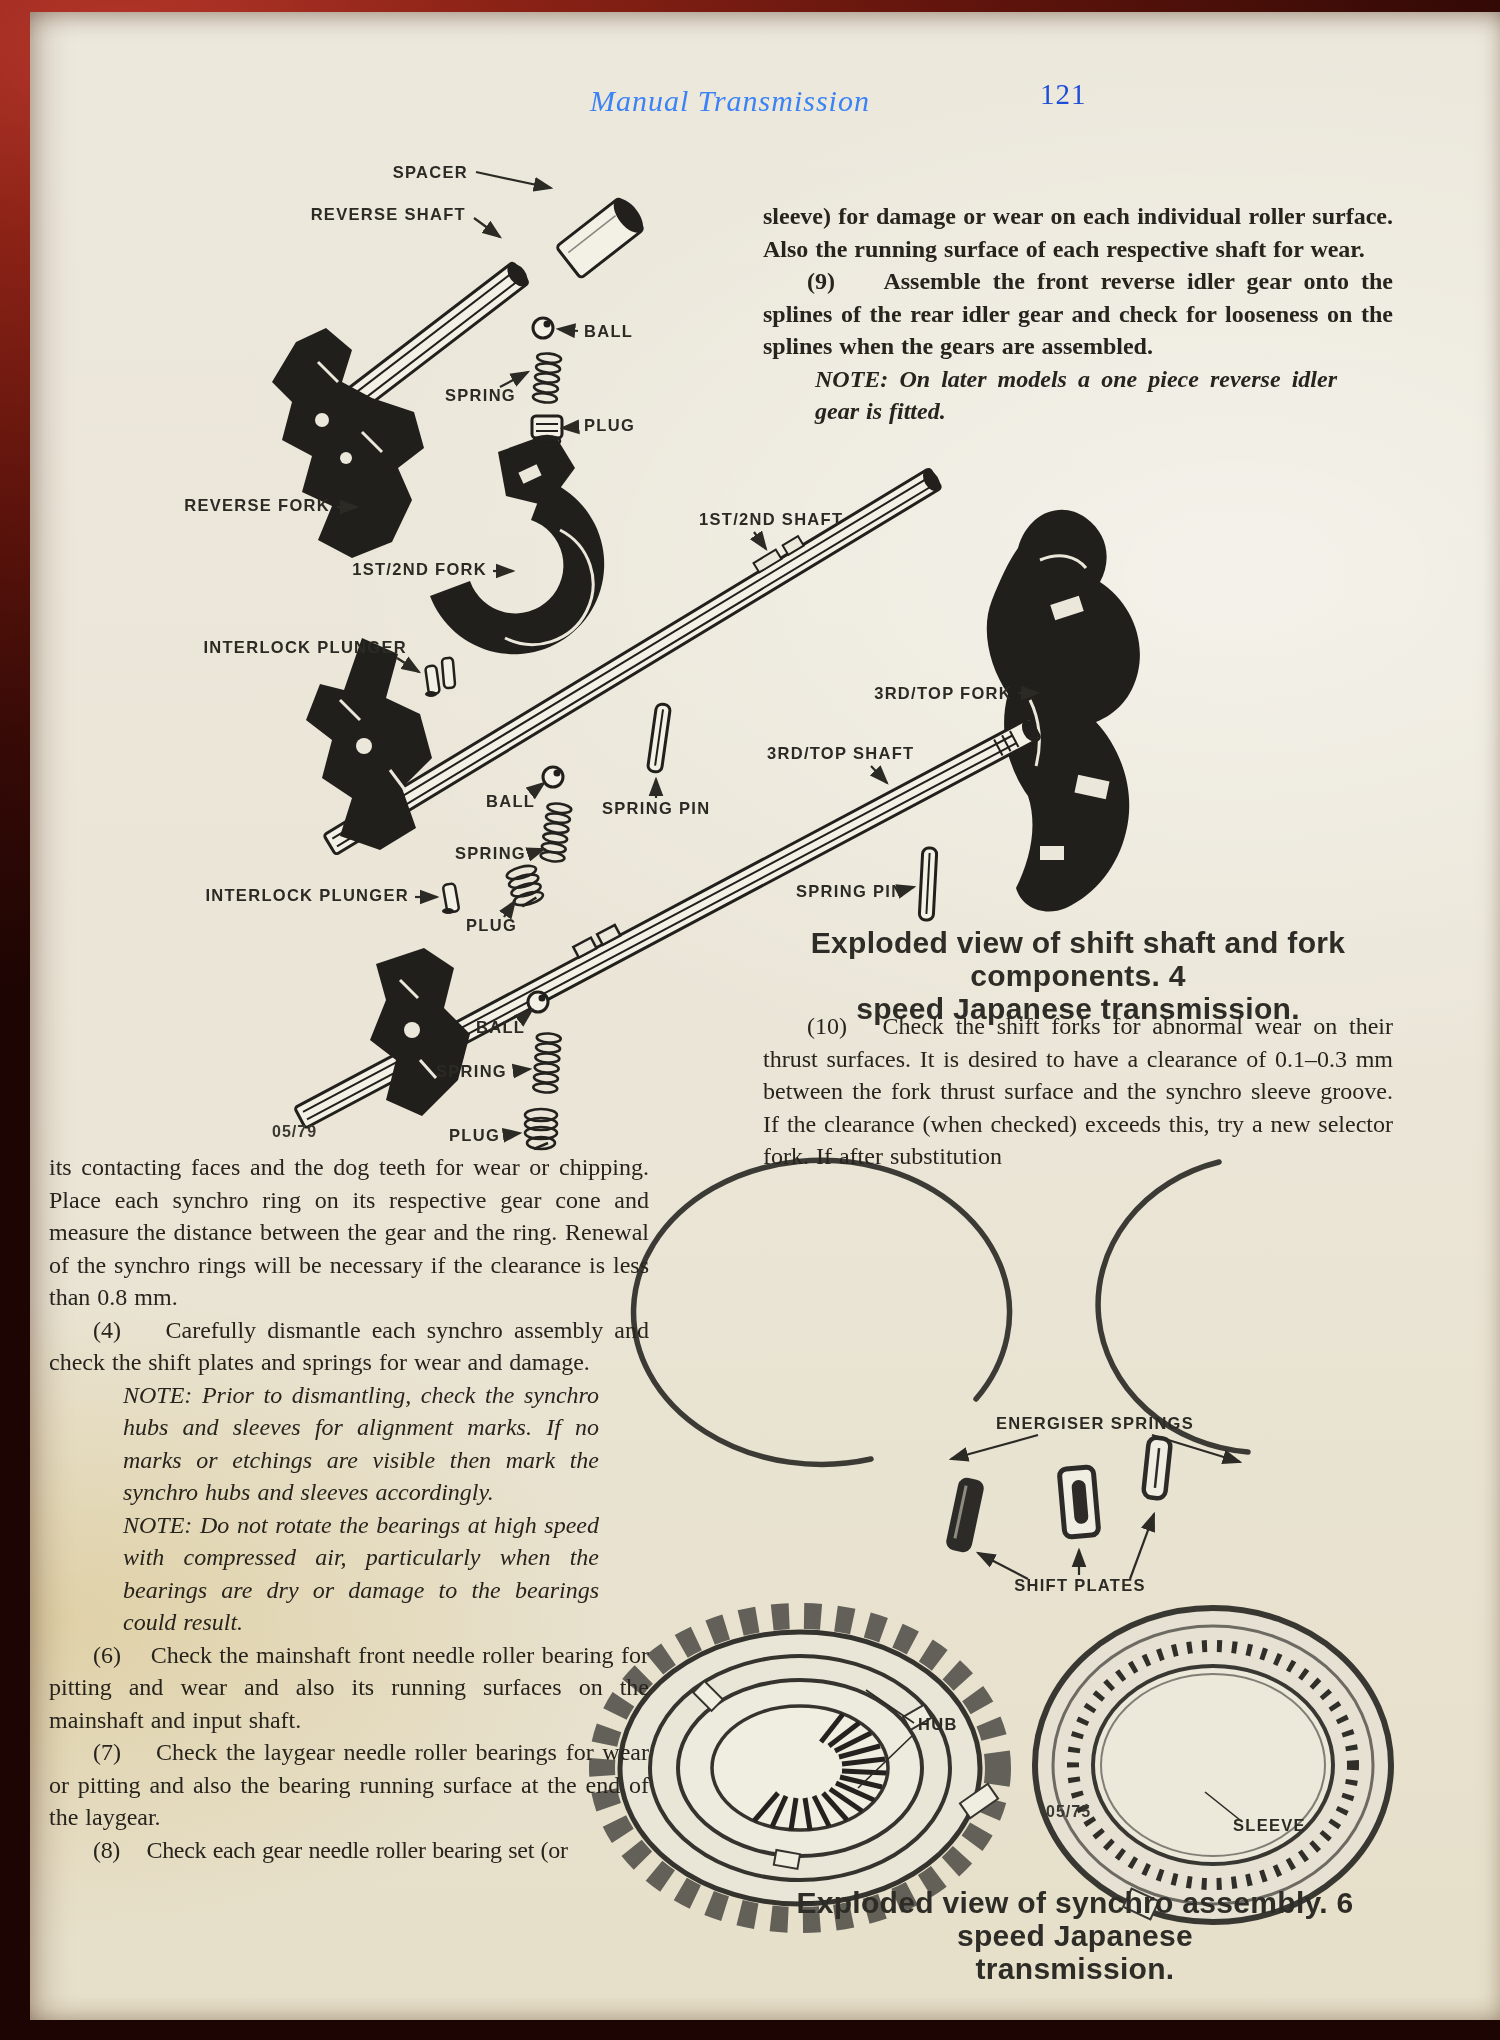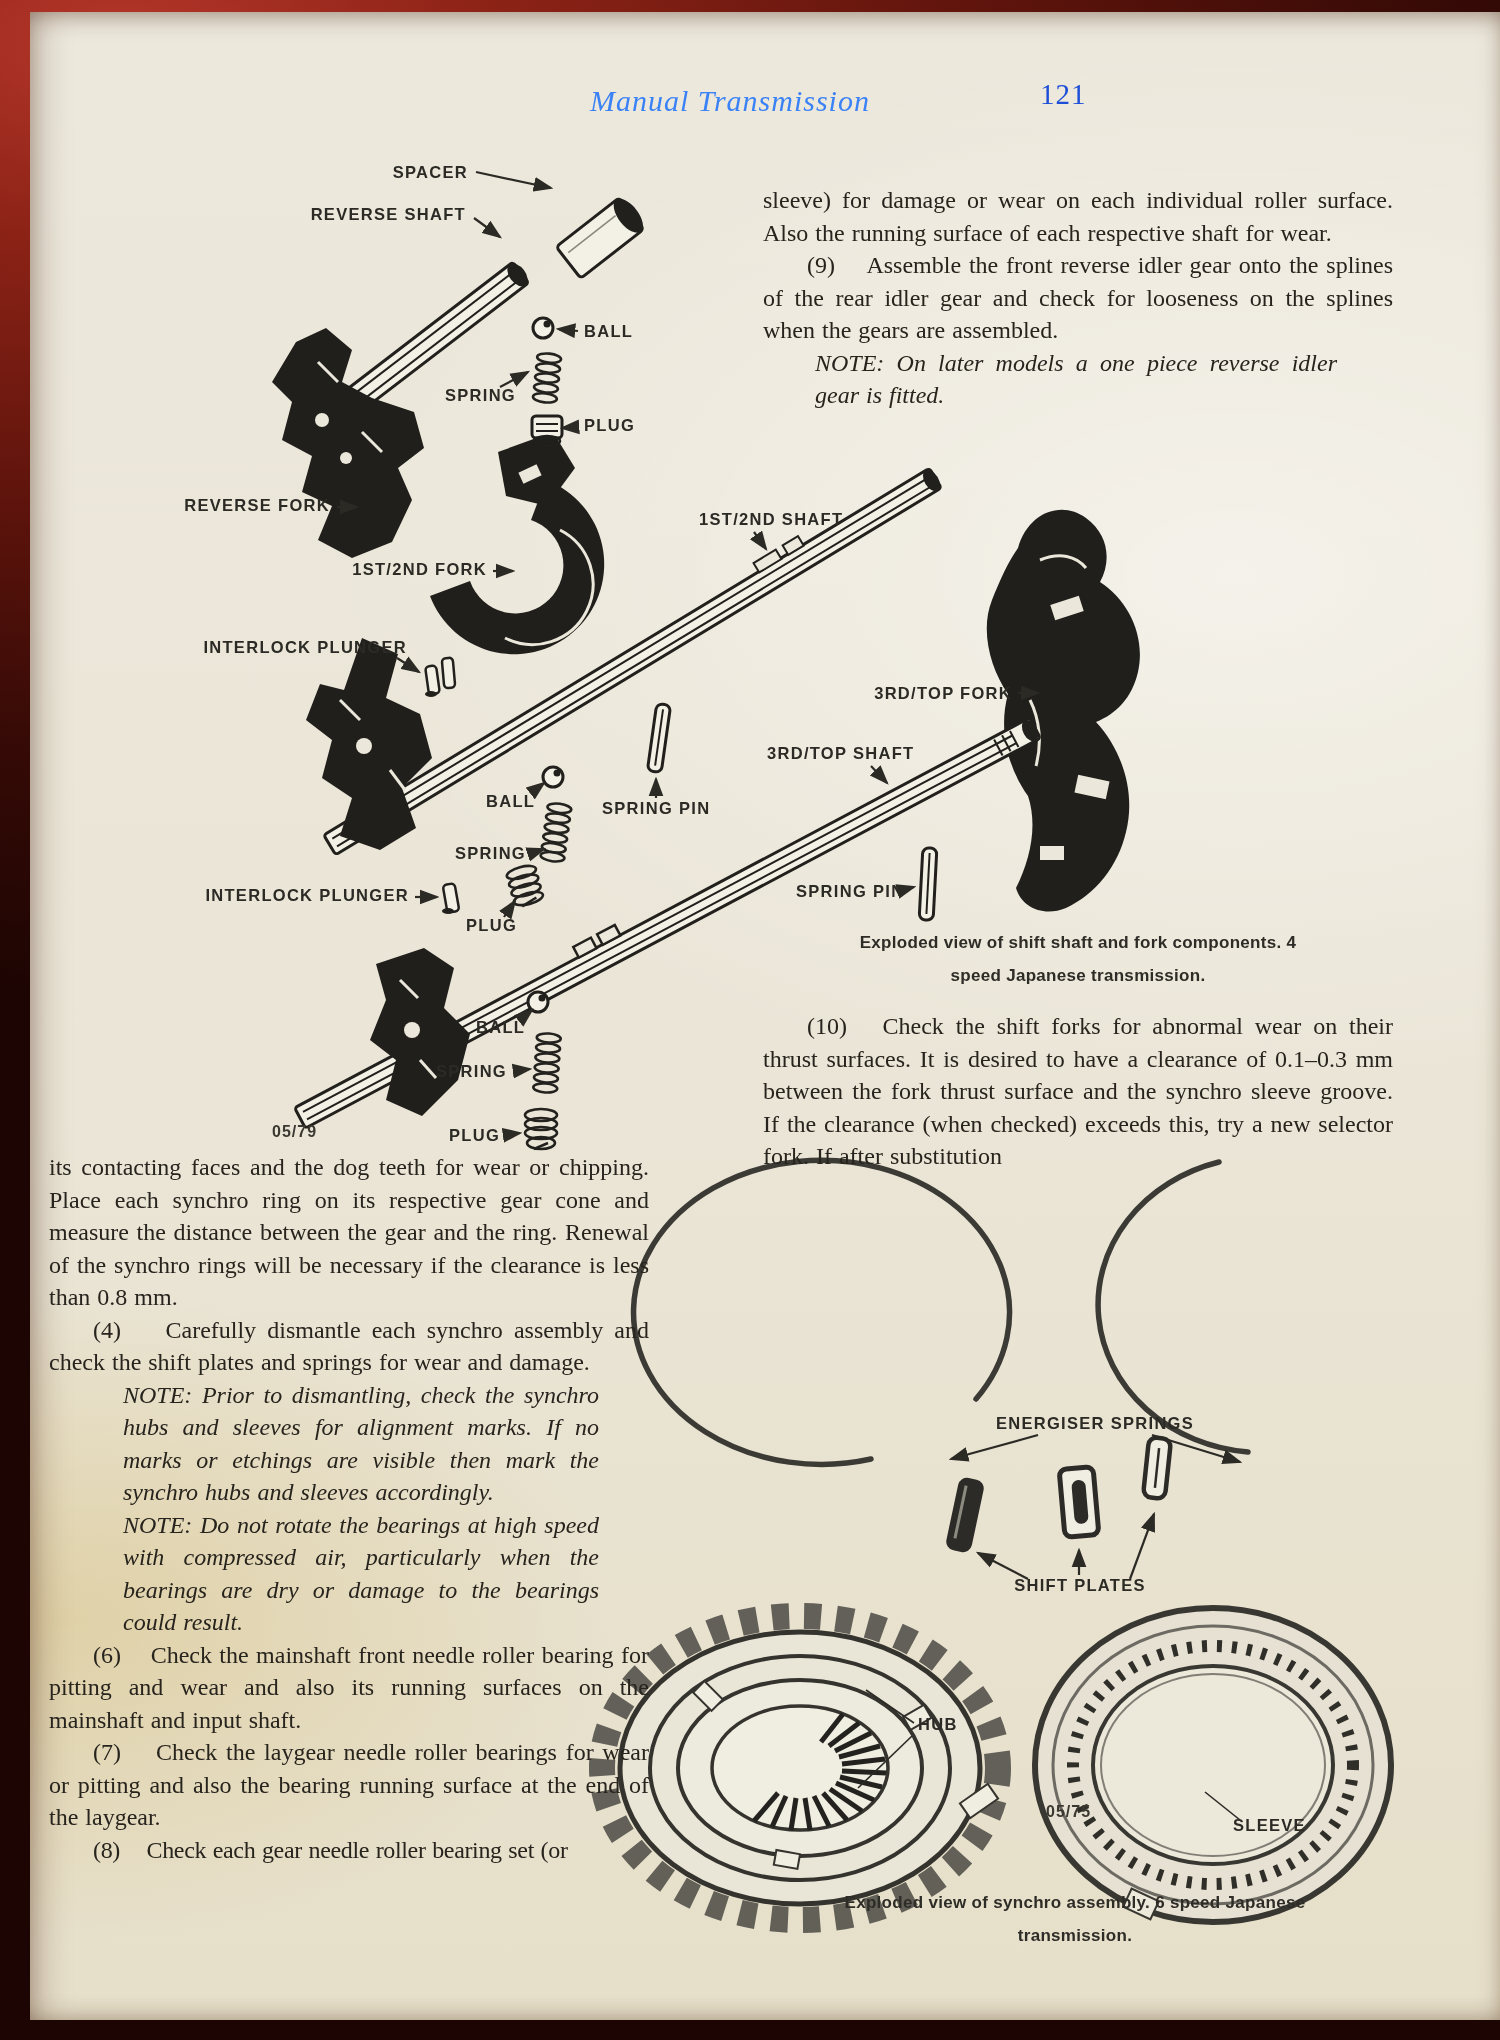--- a/index.html
+++ b/index.html
@@ -21,27 +21,27 @@
                 inset 0 -14px 24px -14px rgba(70,40,15,.3);}
   .title{position:absolute;left:420px;top:84px;width:620px;text-align:center;
     font-style:italic;font-size:30px;letter-spacing:1px;color:#3b82f6;}
   .pageno{position:absolute;left:1040px;top:78px;font-size:29px;letter-spacing:1px;color:#1d4ed8;}
   .col{position:absolute;font-size:24px;line-height:32.5px;word-spacing:1px;
     text-align:justify;text-align-last:auto;}
   .col p{margin:0;text-align:justify;}
   .ind{text-indent:44px;}
   .tight{letter-spacing:-0.35px;}
   .note{font-style:italic;text-align:justify;}
-  .rcol{left:763px;top:184px;width:630px;}
+  .rcol{left:763px;top:200px;width:630px;font-weight:bold;}
   .rcol .note{margin:0 56px 0 52px;}
   .p10{left:763px;top:1010px;width:630px;}
   .lcol{left:49px;top:1151px;width:600px;}
   .lcol .note{margin:0 50px 0 74px;}
   .cap{position:absolute;text-align:center;font-family:"Liberation Sans",sans-serif;
-    font-weight:bold;font-size:17px;line-height:33px;color:#2e2c27;letter-spacing:.3px;}
+    font-weight:bold;font-size:30px;line-height:33px;color:#2e2c27;letter-spacing:.3px;}
   .cap1{left:762px;top:926px;width:632px;}
   .cap2{left:758px;top:1886px;width:634px;}
   svg.figs{position:absolute;left:0;top:0;width:1500px;height:2040px;pointer-events:none;}
   .lbl{font-family:"Liberation Sans",sans-serif;font-weight:600;font-size:16.5px;
        letter-spacing:1.3px;fill:#2b2a25;}
   .code{font-family:"Liberation Sans",sans-serif;font-weight:600;font-size:16px;
        letter-spacing:1px;fill:#3b3831;}
   .ldr{stroke:#2b2a25;stroke-width:2.2;fill:none;}
   .thin{stroke:#2b2a25;stroke-width:1.6;fill:none;}
   .rodf{fill:#f3f0e5;}

